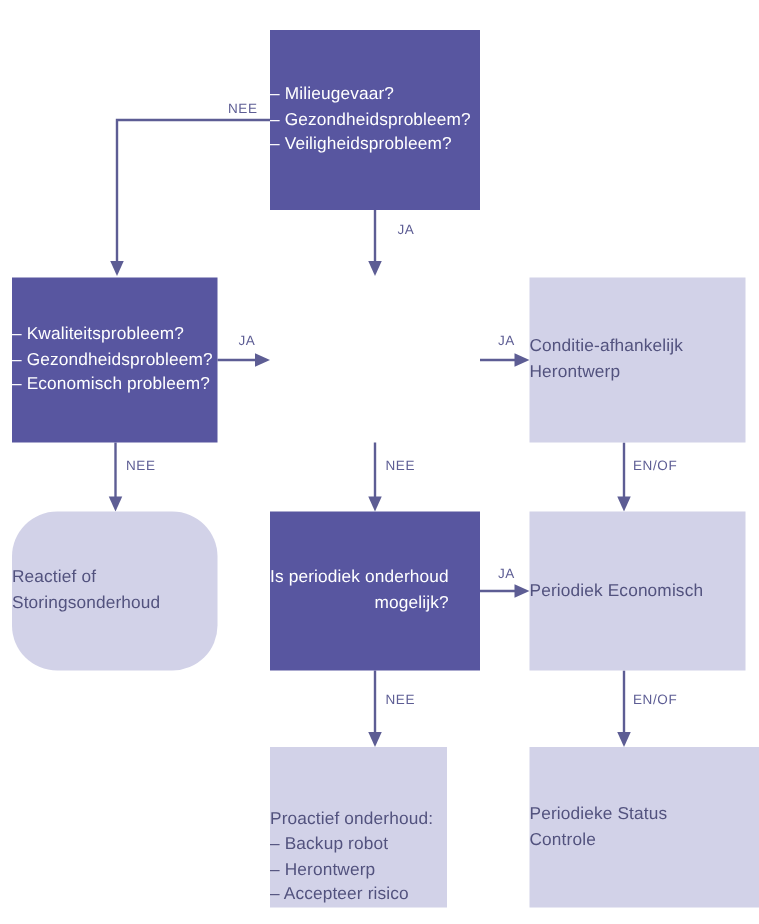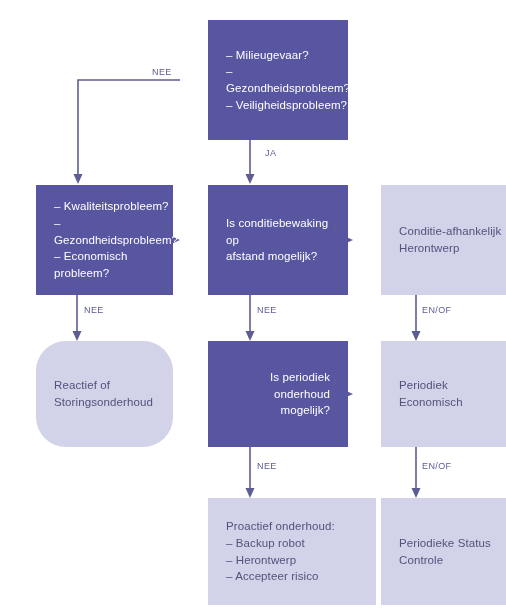--- a/index.html
+++ b/index.html
@@ -18,26 +18,25 @@
     position: absolute;
     left: 0; top: 0;
     width: 506px;
     height: 616px;
   }
   .node {
     position: absolute;
     box-sizing: border-box;
     display: flex;
     align-items: center;
-    padding: 0 18px;
+    padding: 0 0;
     font-size: 11.5px;
     line-height: 1.45;
     white-space: pre-line;
     letter-spacing: 0.1px;
-    margin-left: 28px;
   }
   .node.dark {
     background: #5856a0;
     color: #ffffff;
   }
   .node.light {
     background: #d2d2e8;
     color: #52527e;
   }
   .edge-label {
@@ -129,45 +128,41 @@
 – Gezondheidsprobleem?
 – Veiligheidsprobleem?</span>
   </div>
 
   <div class="node dark" style="left:8px; top:185px; width:137px; height:110px;">
     <span>– Kwaliteitsprobleem?
 – Gezondheidsprobleem?
 – Economisch probleem?</span>
   </div>
 
-  <div class="node dark" style="left:180px; top:185px; width:140px; height:110px;">
-    <span>Is conditiebewaking op
-afstand mogelijk?</span>
-  </div>
 
   <div class="node light" style="left:353px; top:185px; width:144px; height:110px;">
     <span>Conditie-afhankelijk
 Herontwerp</span>
   </div>
 
   <div class="node light" style="left:8px; top:341px; width:137px; height:106px;border-radius:30px;">
     <span>Reactief of
 Storingsonderhoud</span>
   </div>
 
   <div class="node dark" style="left:180px; top:341px; width:140px; height:106px;text-align:right;">
     <span>Is periodiek onderhoud
 mogelijk?</span>
   </div>
 
   <div class="node light" style="left:353px; top:341px; width:144px; height:106px;">
     <span>Periodiek Economisch</span>
   </div>
 
-  <div class="node light" style="left:180px; top:498px; width:168px; height:107px;">
+  <div class="node light" style="left:180px; top:498px; width:118px; height:107px;align-items:flex-end;">
     <span>Proactief onderhoud:
 – Backup robot
 – Herontwerp
 – Accepteer risico</span>
   </div>
 
   <div class="node light" style="left:353px; top:498px; width:167px; height:107px;">
     <span>Periodieke Status
 Controle</span>
   </div>

